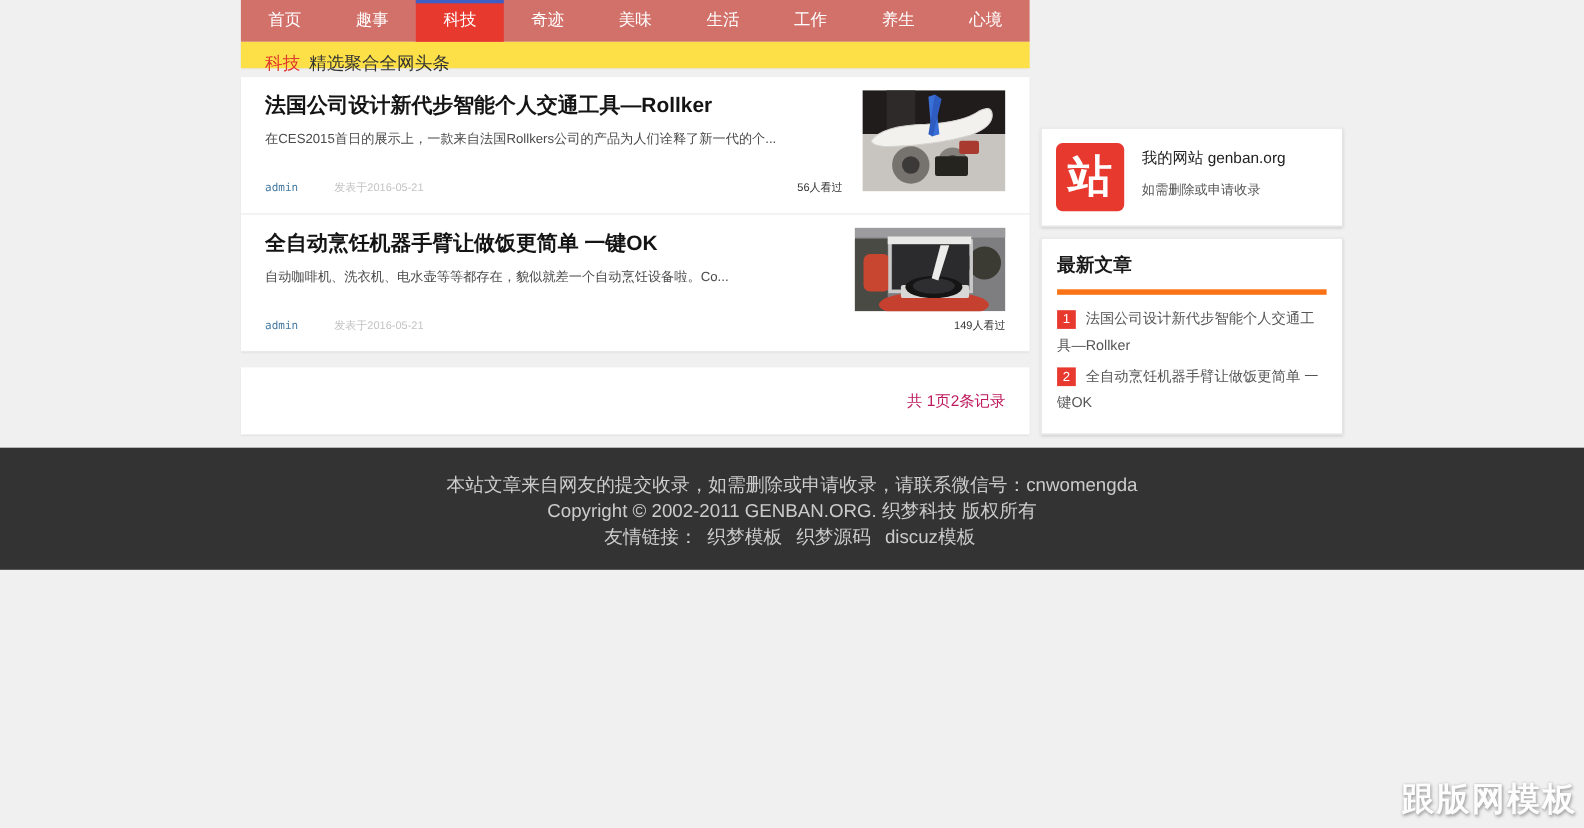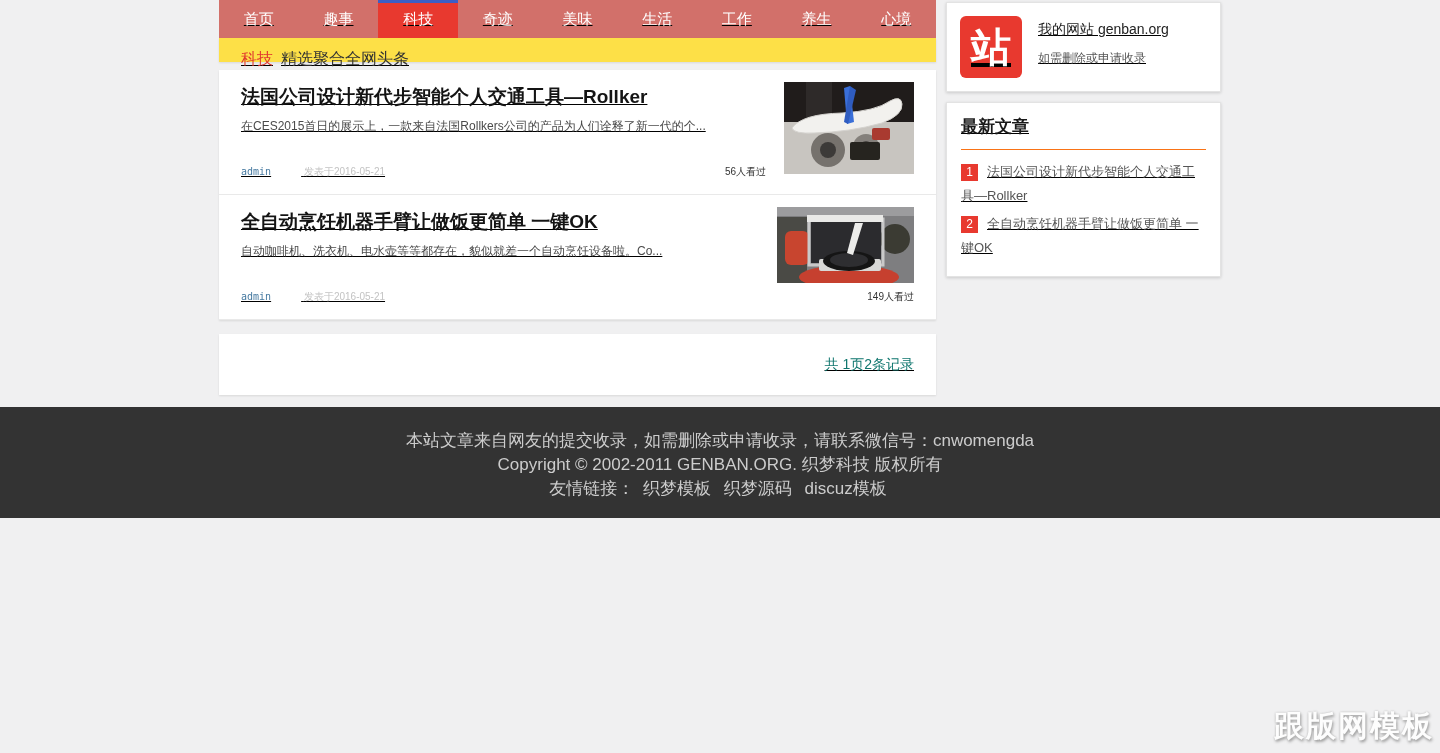--- a/index.html
+++ b/index.html
@@ -4,21 +4,21 @@
 <style>
   * { box-sizing: border-box; }
   html, body { margin: 0; padding: 0; }
   body {
     background: #f0f0f1;
     font-family: "Liberation Sans", "DejaVu Sans", sans-serif;
     width: 1440px;
   }
   .page { position: relative; min-height: 753px; overflow: hidden; }
 
-  .container { width: 1002px; margin: 0 auto; display: flex; gap: 10px; align-items: flex-start; text-decoration: underline; }
+  .container { width: 1002px; margin: 0 auto; display: flex; gap: 10px; align-items: flex-end; }
   .main-col { width: 717px; }
   .side-col { width: 275px; }
 
   
   .nav { height: 38px; background: #d2706a; display: flex; }
   .nav-item {
     flex: 1; text-align: center; line-height: 38px; color: #fff;
     font-size: 15px; cursor: pointer; position: relative; text-decoration: none;
   }
   .nav-item.active { background: #e8392f; }
@@ -48,21 +48,21 @@
   .article-author {
     color: #4579a0; font-family: "DejaVu Sans Mono", "Liberation Mono", monospace;
     margin-right: 30px; text-decoration: none; cursor: pointer;
   }
   .article-date { color: #c3c3c3; }
   .article-views { float: right; color: #333; }
 
   
   .pagination-box {
     margin-top: 14px; background: #fff; height: 61px; line-height: 61px;
-    text-align: right; padding: 0 22px; font-size: 14px; color: #0f766e;
+    text-align: right; padding: 0 22px; font-size: 14px; color: #be185d;
     box-shadow: 0 1px 2px rgba(0,0,0,0.10);
   }
 
   
   .side-box {
     background: #fff; border: 1px solid #e3e3e3;
     box-shadow: 0 1px 3px rgba(0,0,0,0.16);
   }
   .site-box { margin-top: 2px; padding: 13px; display: flex; }
   .site-logo {
@@ -70,21 +70,21 @@
     color: #fff; font-size: 40px; font-weight: bold; line-height: 62px;
     text-align: center; cursor: pointer; flex: none;
   }
   .site-info { margin-left: 16px; padding-top: 5px; }
   .site-name { font-size: 14px; color: #222; margin: 0 0 11px; font-weight: normal; }
   .site-tagline { font-size: 12px; color: #555; margin: 0; }
 
   .latest-box { margin-top: 10px; padding: 12px 14px 16px; }
   .latest-title {
     font-size: 17px; font-weight: bold; color: #1a1a1a; margin: 0 0 10px;
-    padding-bottom: 11px; border-bottom: 1px solid #f97316;
+    padding-bottom: 11px; border-bottom: 5px solid #f97316;
   }
   .latest-item { font-size: 13px; color: #555; line-height: 24px; margin-top: 4px; cursor: pointer; }
   .latest-badge {
     display: inline-block; width: 17px; height: 17px; line-height: 17px;
     text-align: center; background: #e8392f; color: #fff; font-size: 12px; margin-right: 9px;
   }
 
   
   .footer { margin-top: 12px; background: #333; padding: 22px 0 17px; text-align: center; }
   .footer-line { color: #cccccc; font-size: 17px; line-height: 24px; margin: 0; }

